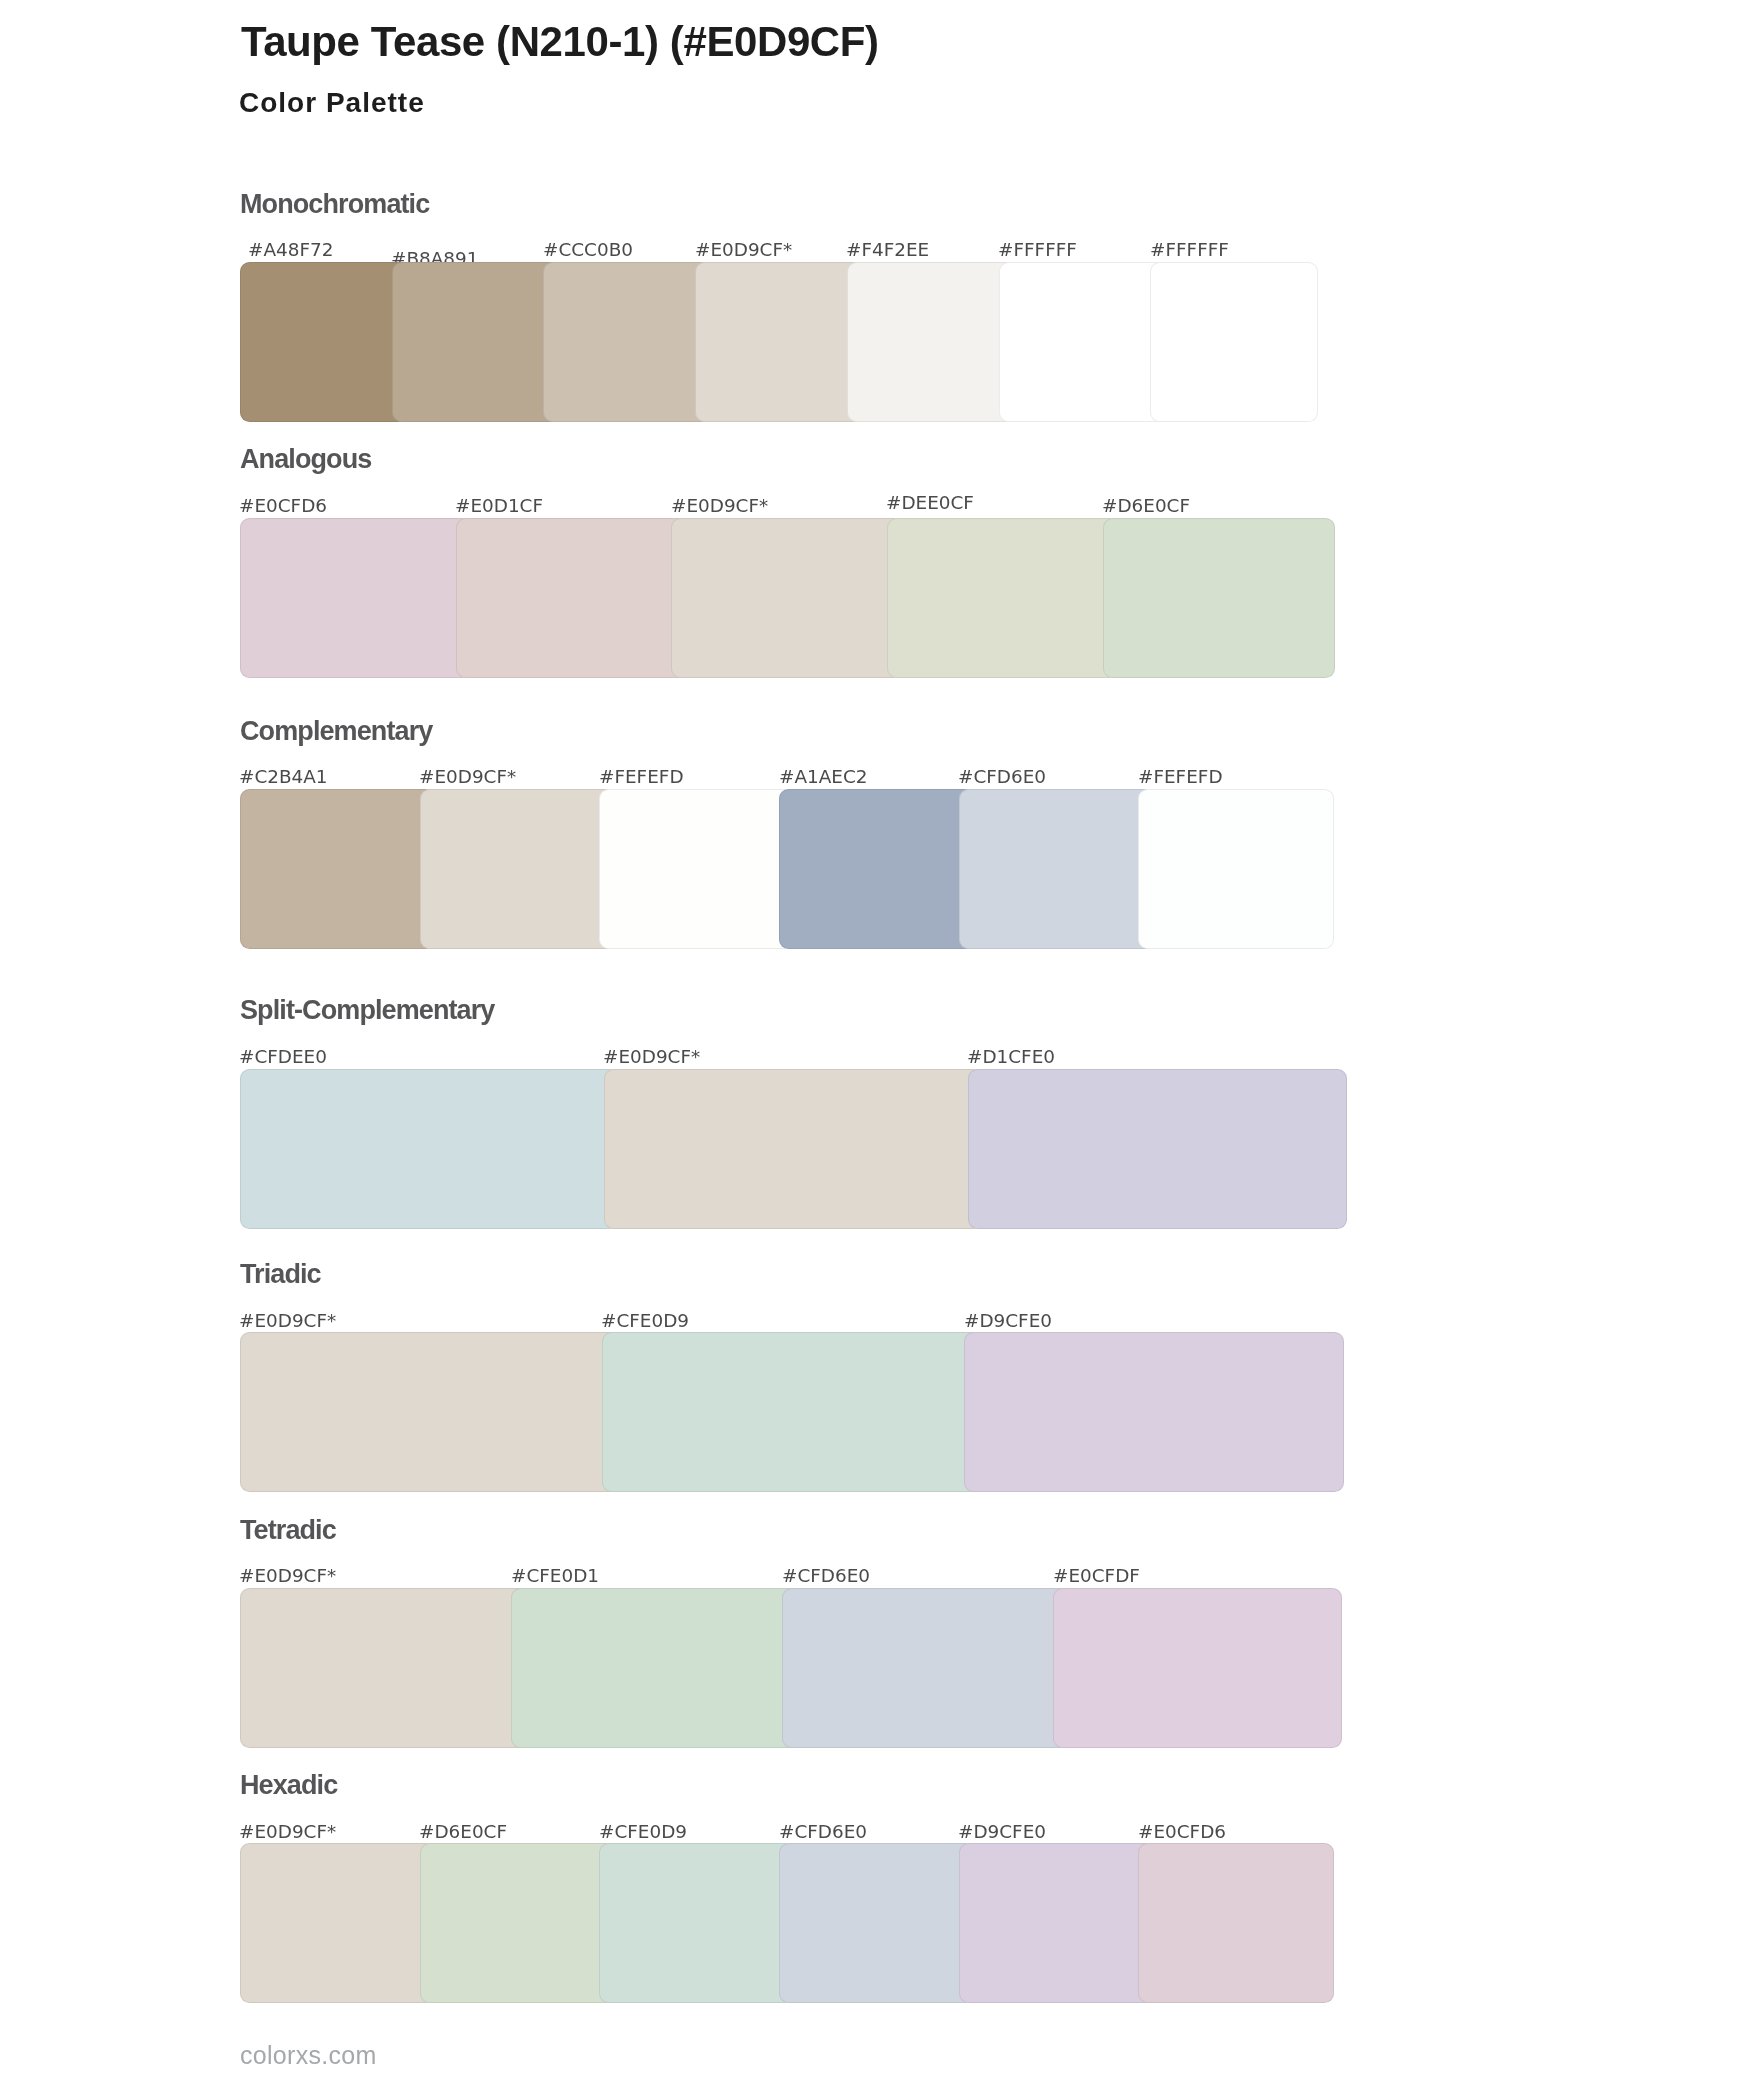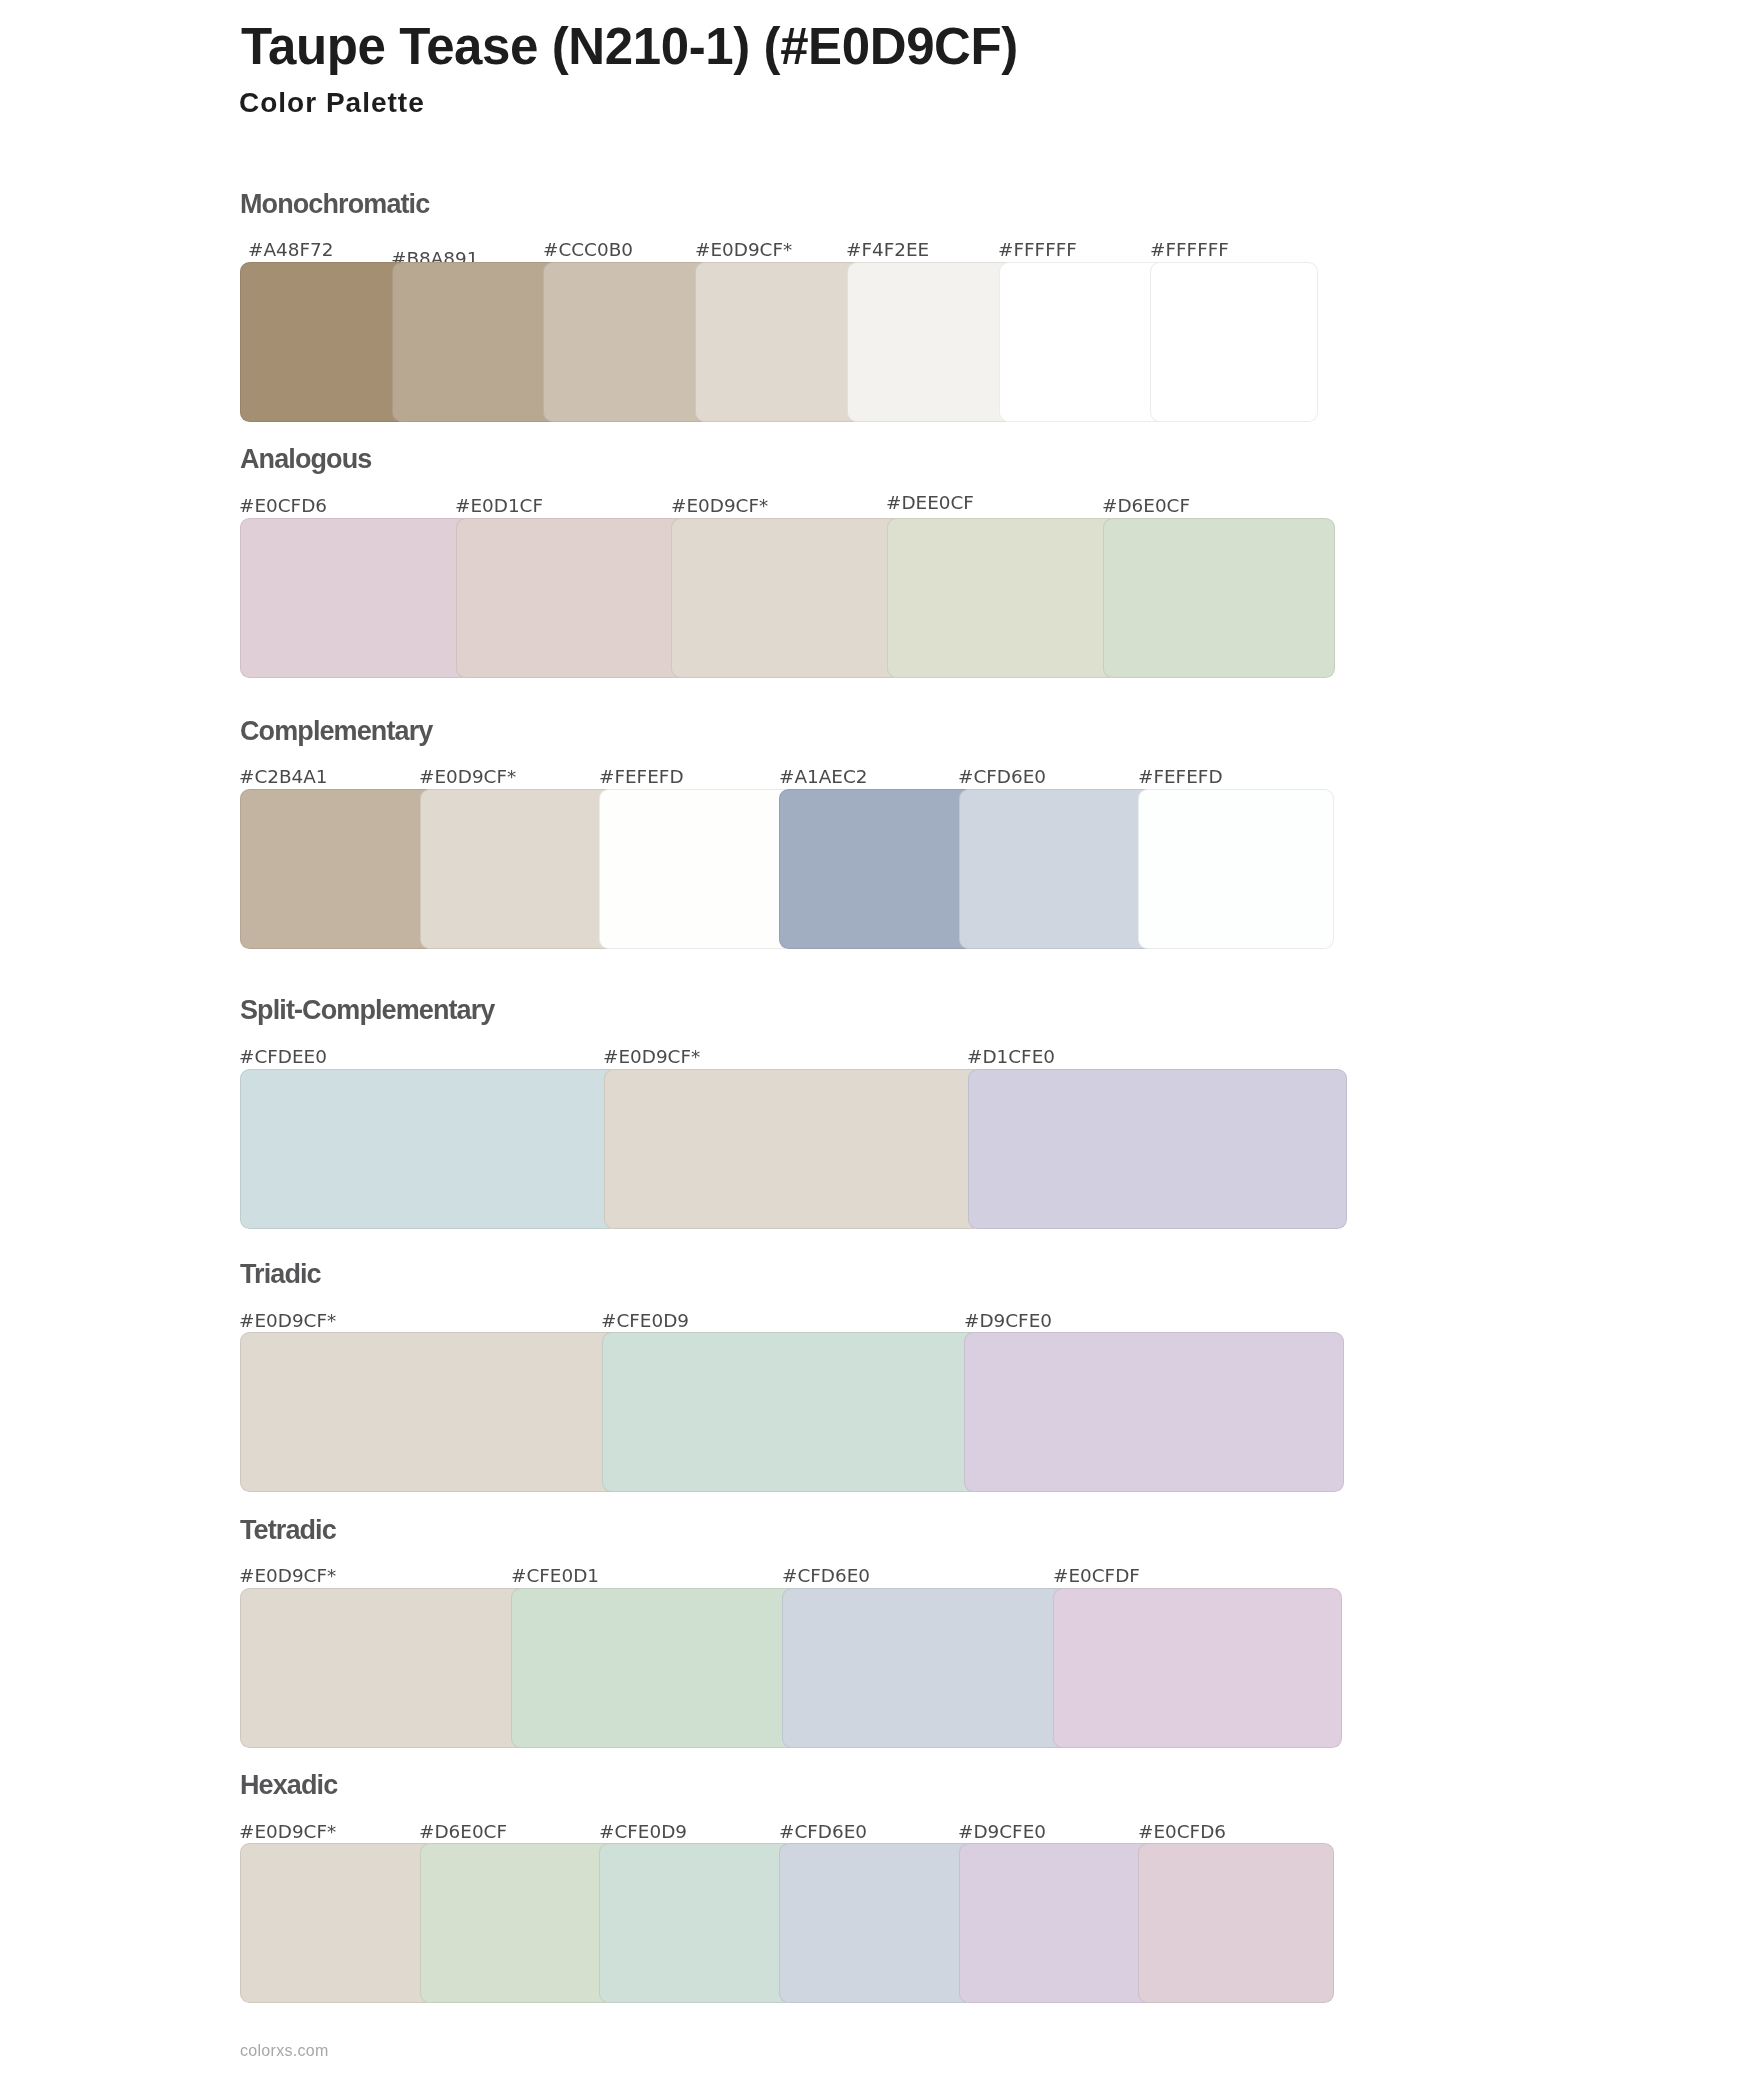--- a/index.html
+++ b/index.html
@@ -3,38 +3,38 @@
 <meta charset="utf-8">
 <title>Taupe Tease (N210-1) (#E0D9CF) Color Palette</title>
 <style>
   html,body{margin:0;padding:0;}
   body{width:1757px;height:2077px;background:#ffffff;
        font-family:"Liberation Sans",sans-serif;position:relative;overflow:hidden;}
   .page{position:absolute;left:0;top:0;width:1757px;height:2077px;background:#ffffff;}
 
   .title{position:absolute;margin:0;transform:translateZ(0);left:241px;
          font-family:"Liberation Sans",sans-serif;font-weight:700;color:#1d1d1d;white-space:nowrap;}
-  #page-title{top:21px;font-size:51px;line-height:1;letter-spacing:-0.4px;}
+  #page-title{top:21px;font-size:42px;line-height:1;letter-spacing:-0.4px;}
   #page-subtitle{left:239px;top:89px;font-size:28px;line-height:1;letter-spacing:1px;}
 
   .palette-section{position:static;}
   .sect-head{position:absolute;transform:translateZ(0);left:240px;
              font-family:"Liberation Sans",sans-serif;font-weight:700;font-size:27px;line-height:1;
              letter-spacing:-0.9px;color:#555557;white-space:nowrap;}
   .label-row{position:static;}
   .sw-label{position:absolute;transform:translateZ(0);
             font-family:"DejaVu Sans",sans-serif;font-weight:400;font-size:18.4px;line-height:1;
             color:#4a4a4c;white-space:nowrap;}
 
   .row{position:absolute;height:160px;}
   .sw{position:absolute;top:0;height:160px;border-radius:9.6px;box-sizing:border-box;
       border:0.8px solid rgba(0,0,0,0.075);}
 
   .footer{position:absolute;transform:translateZ(0);left:240px;top:2043px;
-          font-family:"Liberation Sans",sans-serif;font-size:16px;line-height:1;
+          font-family:"Liberation Sans",sans-serif;font-size:25px;line-height:1;
           letter-spacing:0.3px;color:#a5a7aa;white-space:nowrap;}
 </style>
 </head>
 <body>
 
 <div class="page">
 
   <h1 class="title" id="page-title">Taupe Tease (N210-1) (#E0D9CF)</h1>
   <h2 class="title" id="page-subtitle">Color Palette</h2>
 

